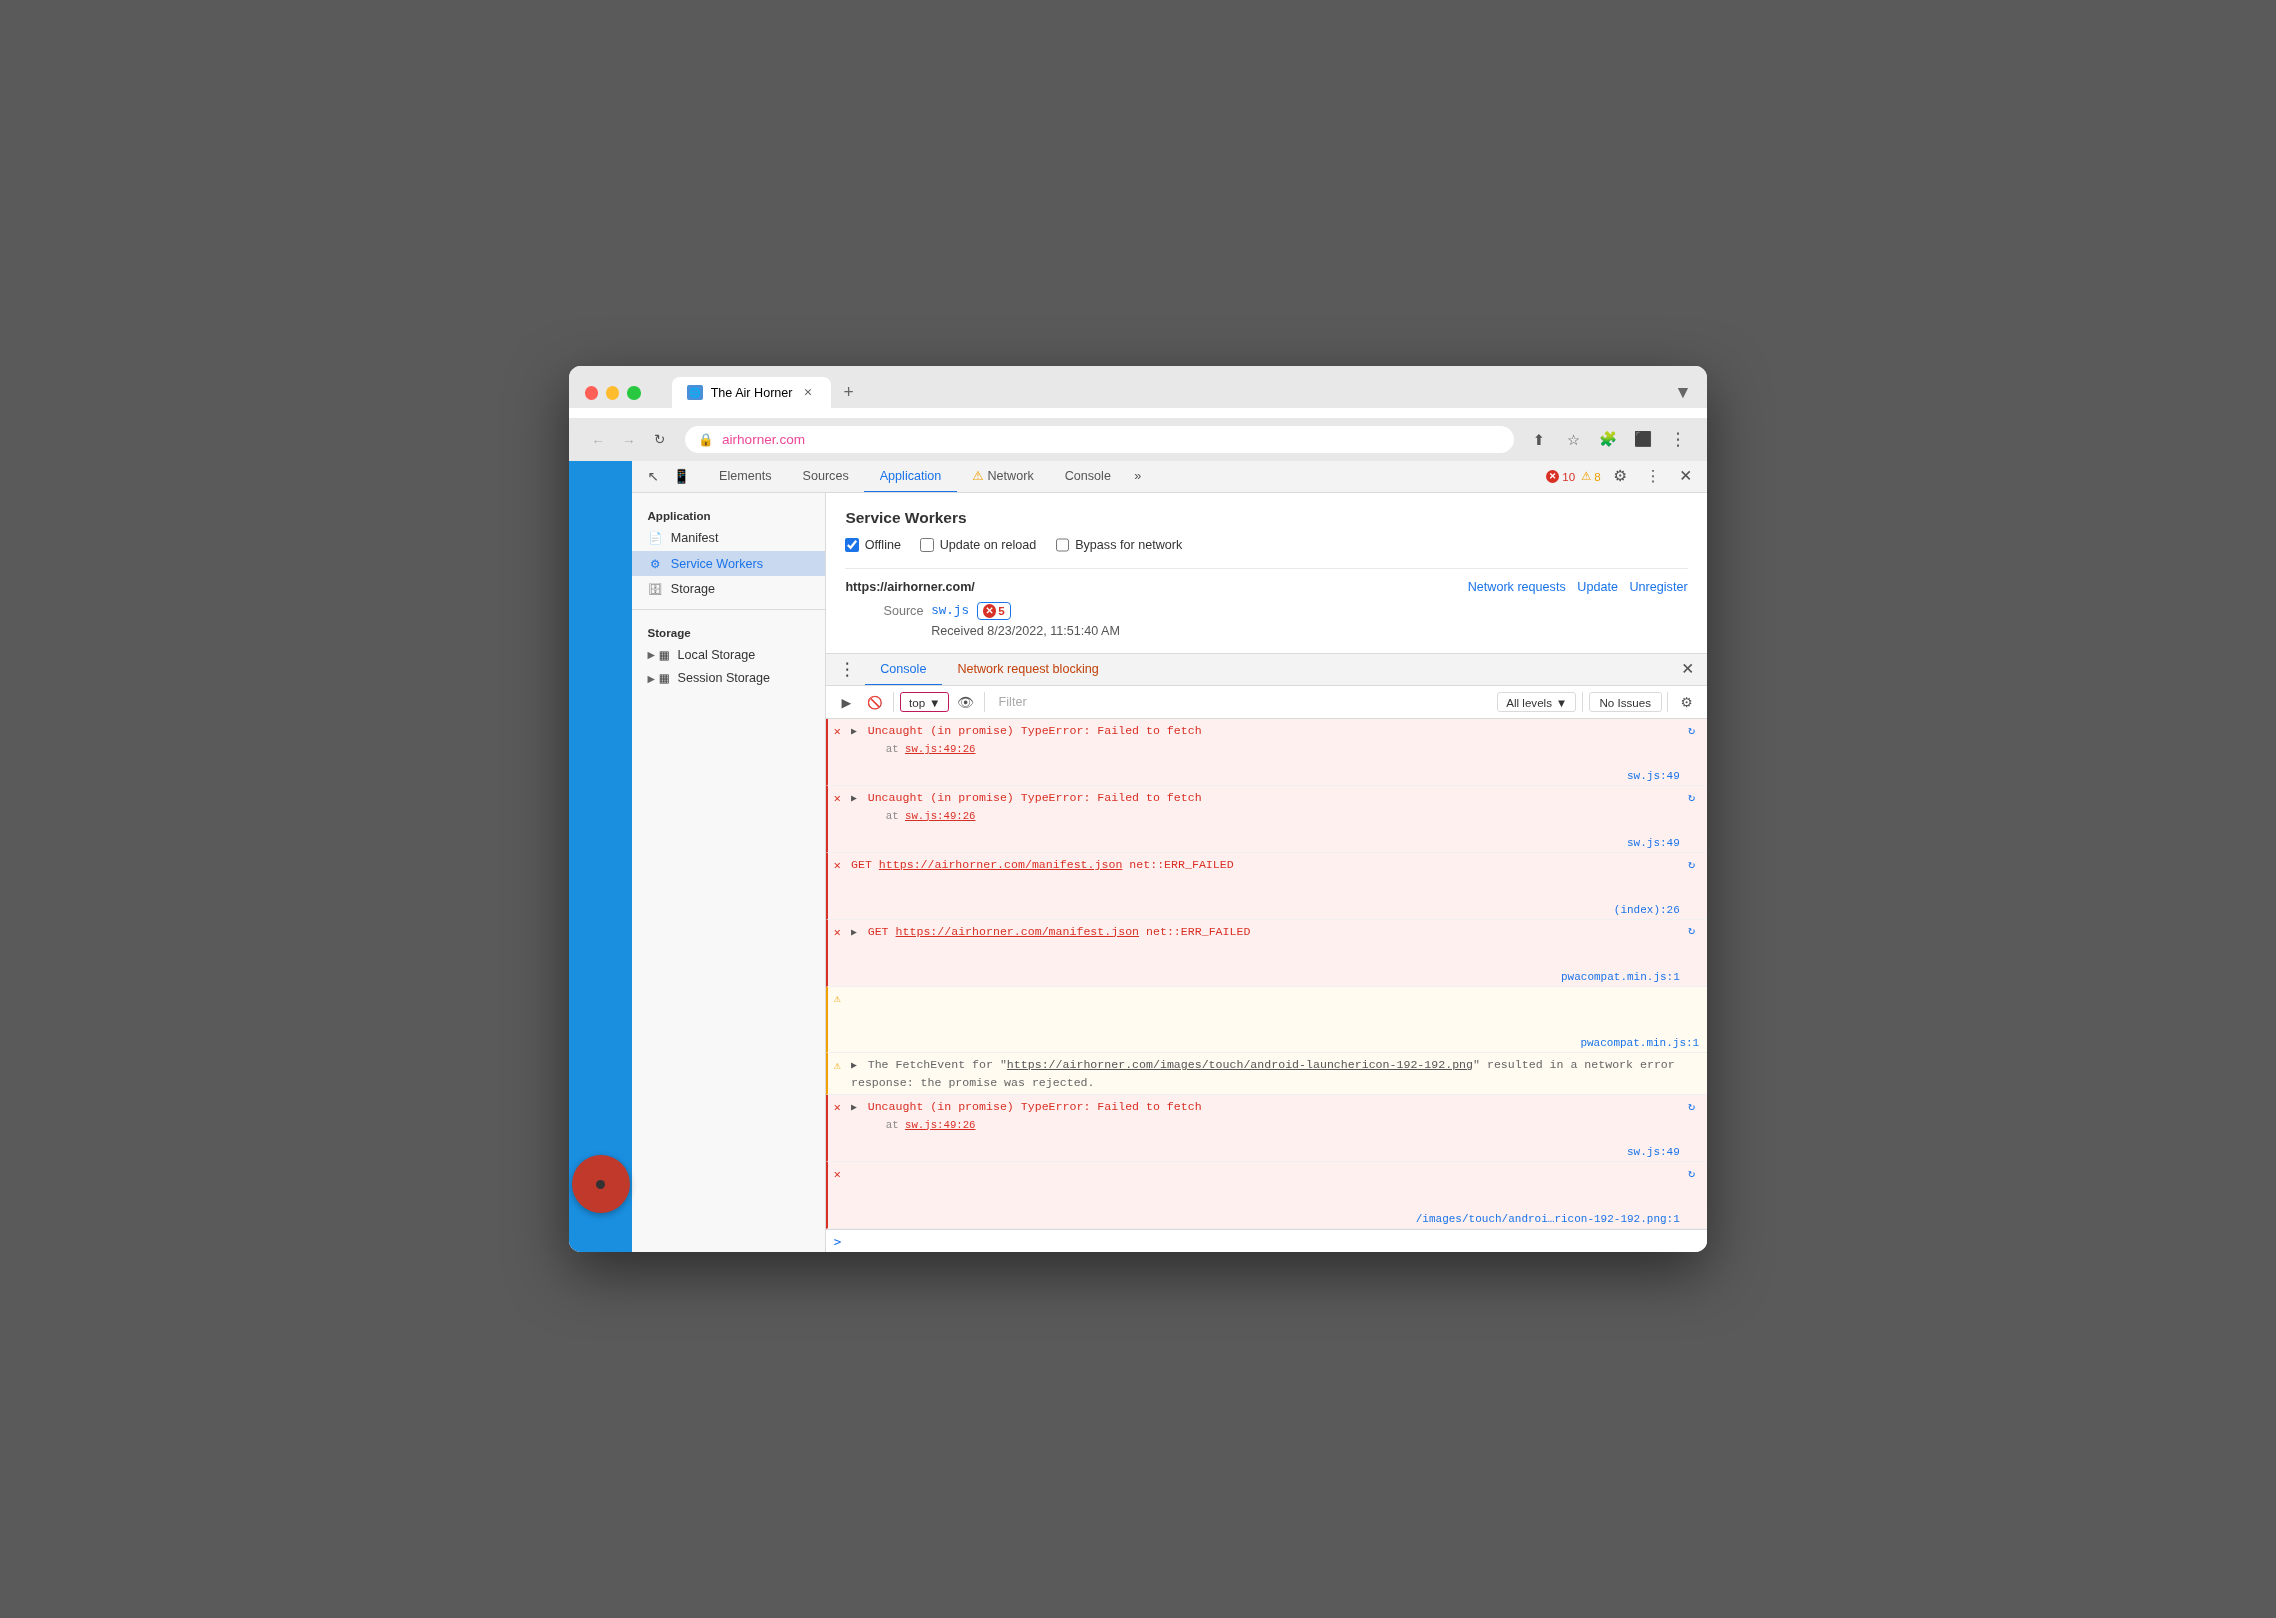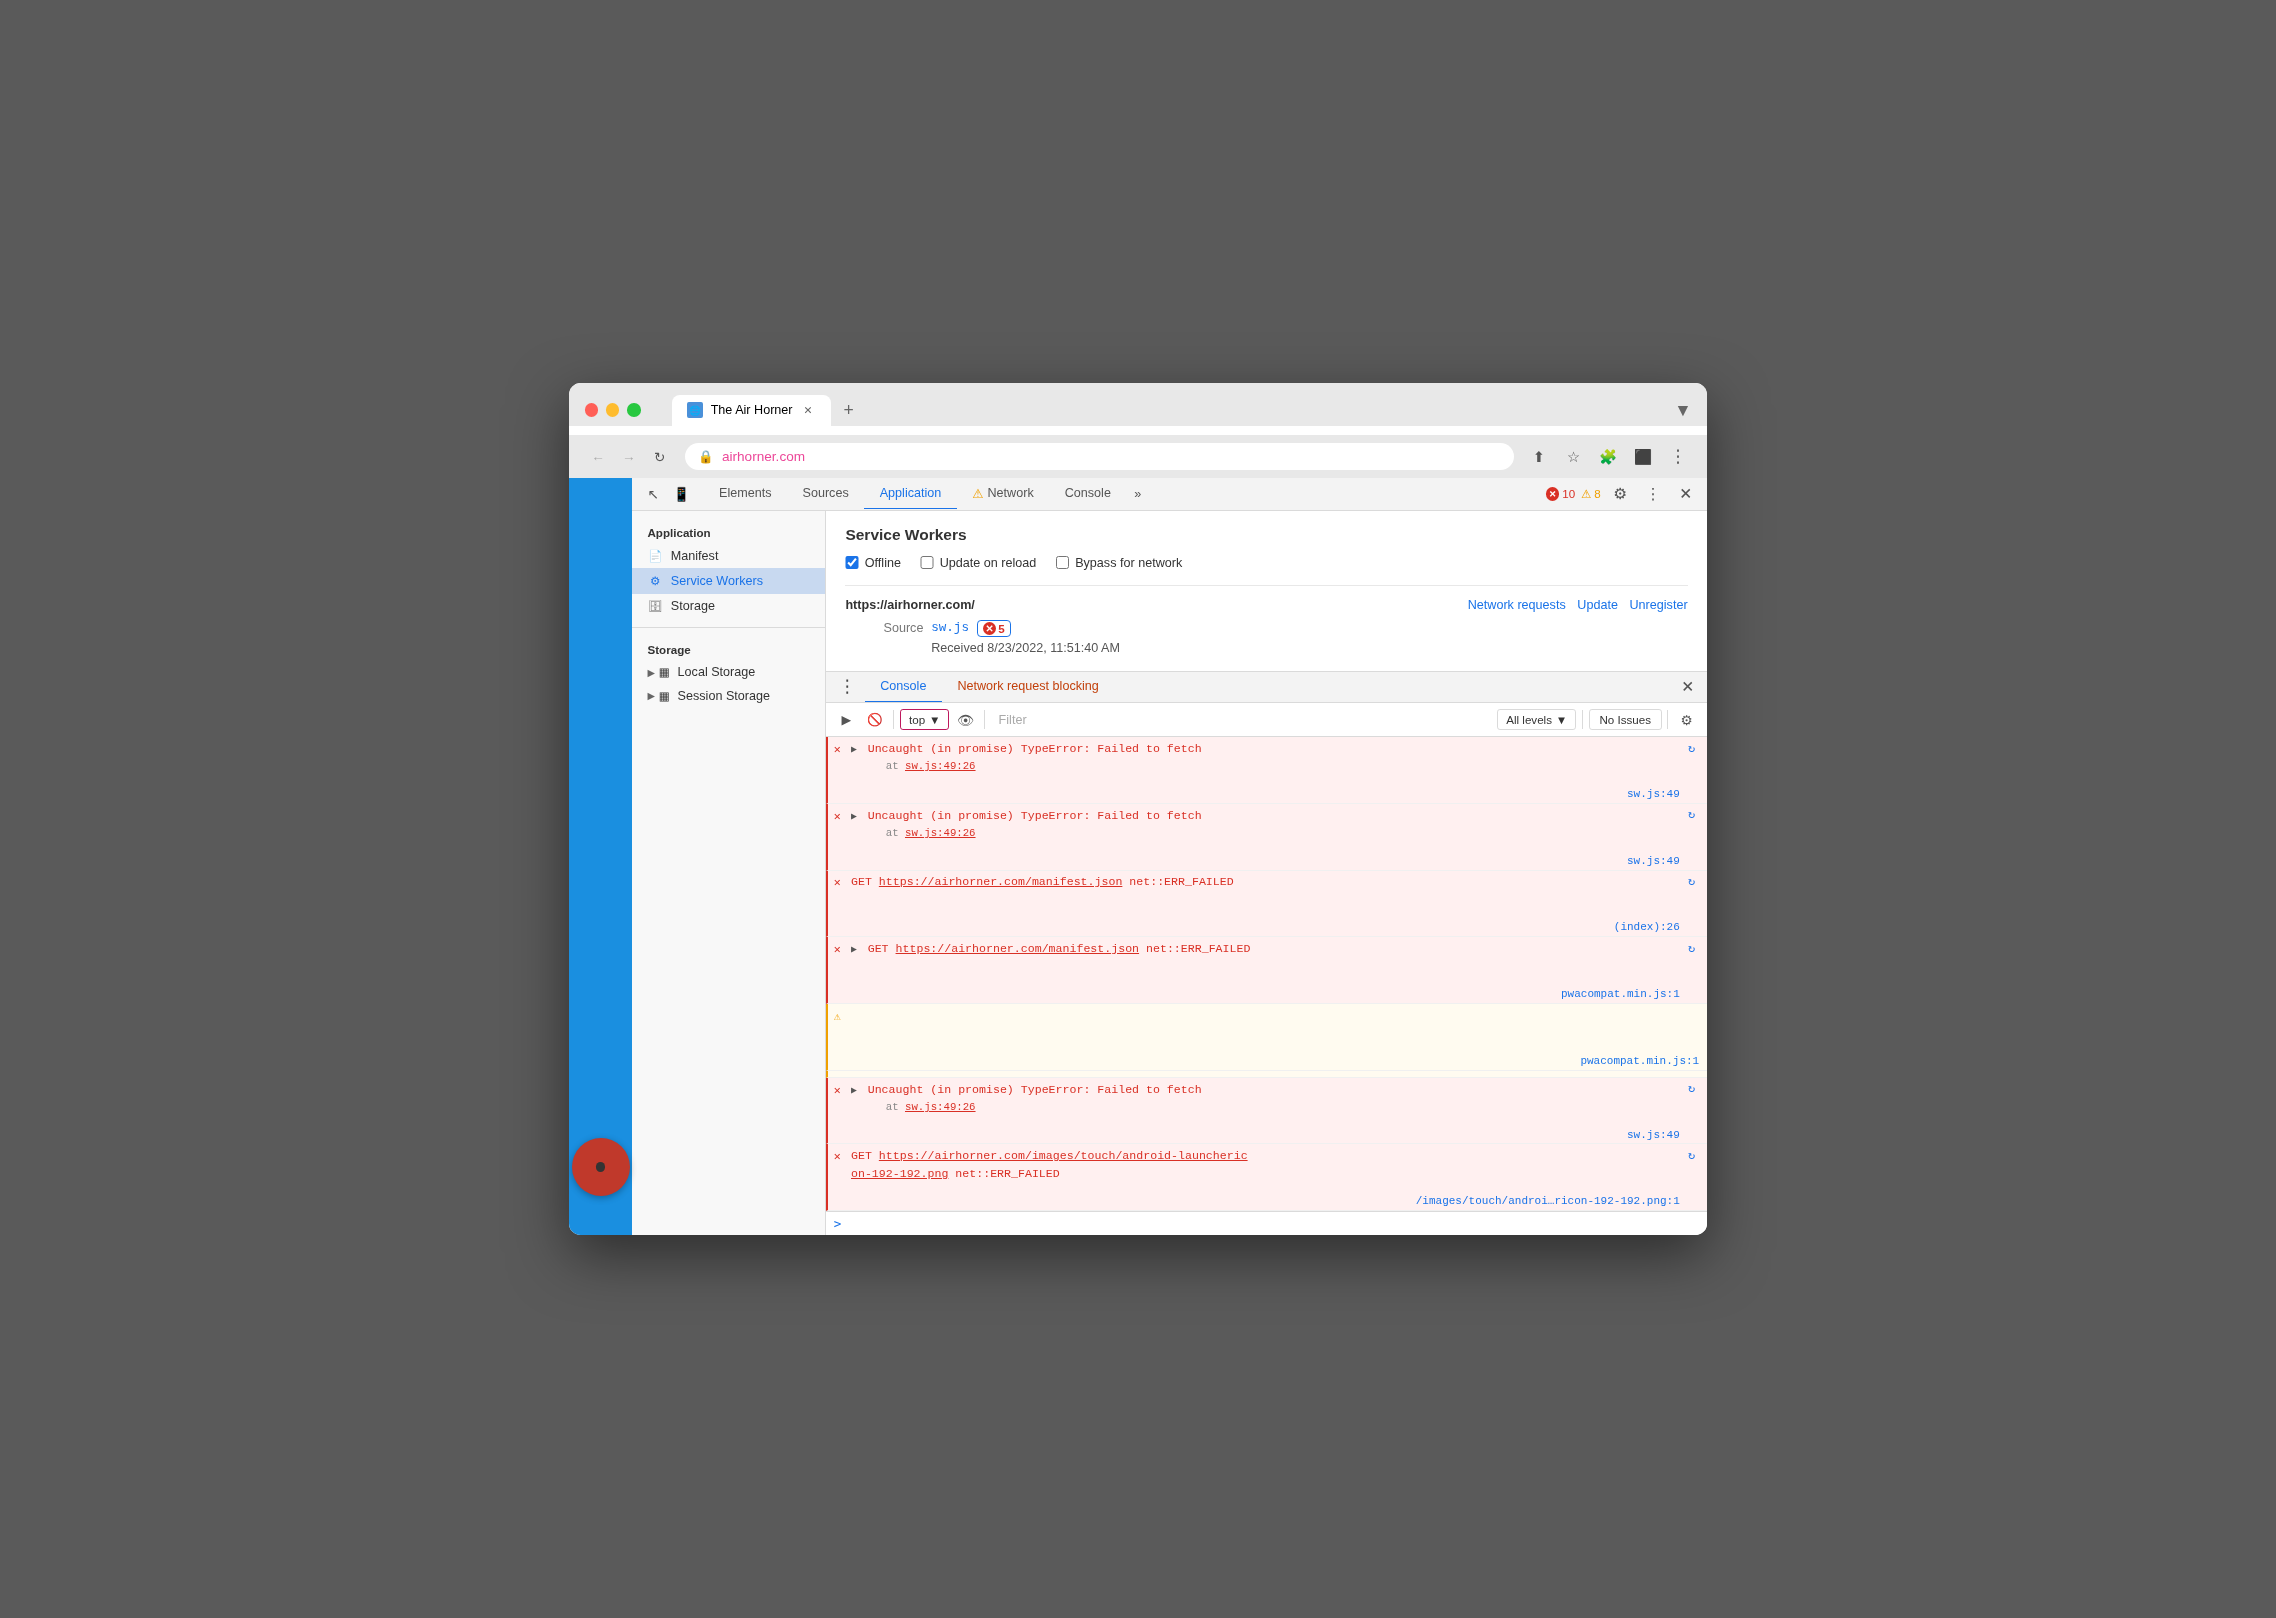--- a/index.html
+++ b/index.html
@@ -1044,39 +1044,40 @@
                 <span class="log-reload-btn">↻</span>
               </div>
 
               <div class="log-entry warning">
                 <span class="log-entry-icon warning">⚠</span>
                 <span class="log-source">pwacompat.min.js:1</span>
               </div>
 
               <div class="log-entry warning">
                 <span class="log-entry-icon warning">⚠</span>
+                <div class="log-content">
+                  <span class="log-expand">▶</span>
+                  <span class="warning-text">The FetchEvent for "<a class="warning-text" style="text-decoration:underline;color:#555">https://airhorner.com/images/touch/android-launchericon-192-192.png</a>" resulted in a network error response: the promise was rejected.</span>
+                </div>
               </div>
 
               <div class="log-entry error">
                 <span class="log-entry-icon error">✕</span>
                 <div class="log-content">
                   <span class="log-expand">▶</span>
                   <span class="error-text">Uncaught (in promise) TypeError: Failed to fetch</span>
                   <br>
                   <span style="padding-left:15.5px;color:#888;font-size:10.7px;">&nbsp;&nbsp;&nbsp;at <a class="error-text" style="text-decoration:underline">sw.js:49:26</a></span>
                 </div>
                 <span class="log-source">sw.js:49</span>
                 <span class="log-reload-btn">↻</span>
               </div>
 
               <div class="log-entry error">
                 <span class="log-entry-icon error">✕</span>
-                <div class="log-content">
-                  <span class="error-text">GET <a class="error-text" style="text-decoration:underline">https://airhorner.com/images/touch/android-launcheric<br>on-192-192.png</a> net::ERR_FAILED</span>
-                </div>
                 <span class="log-source">/images/touch/androi…ricon-192-192.png:1</span>
                 <span class="log-reload-btn">↻</span>
               </div>
 
             </div>
 
             <div class="console-input-row">
               <span class="console-prompt">&gt;</span>
               <input type="text" class="console-input" placeholder="" style="">
             </div>

